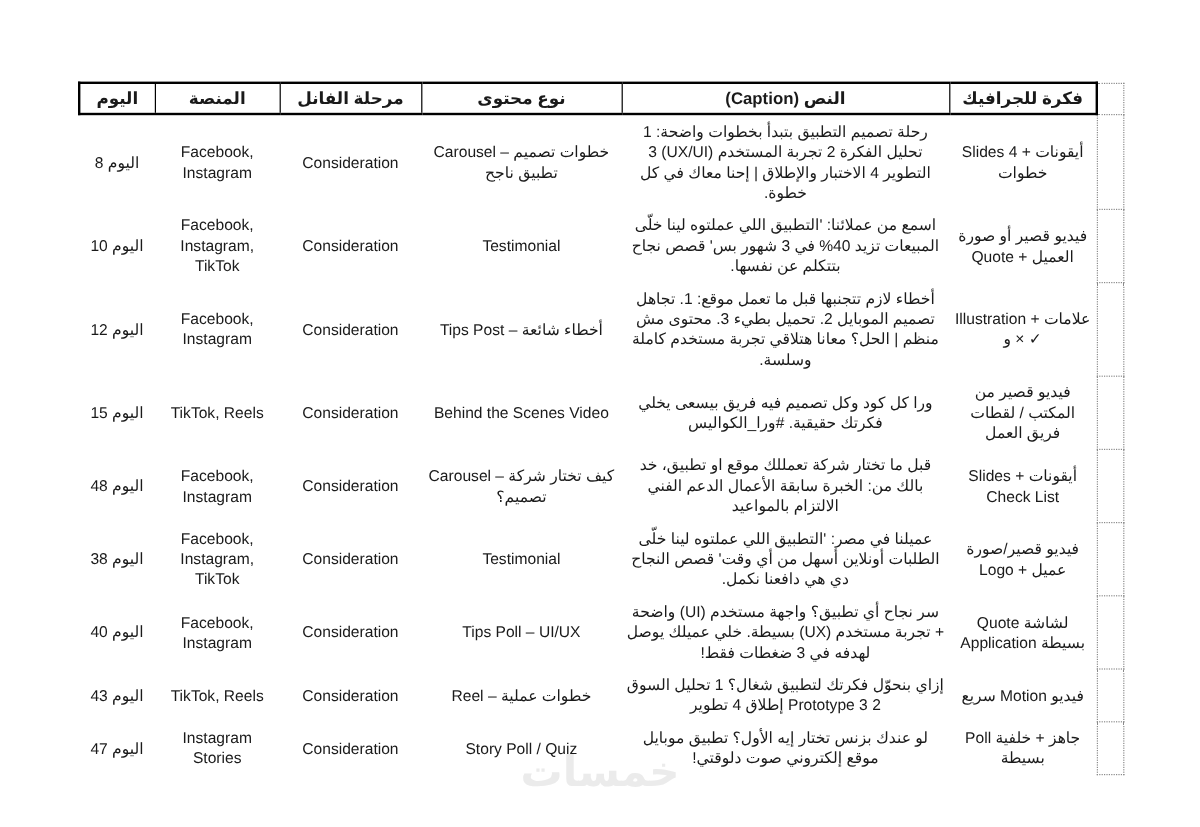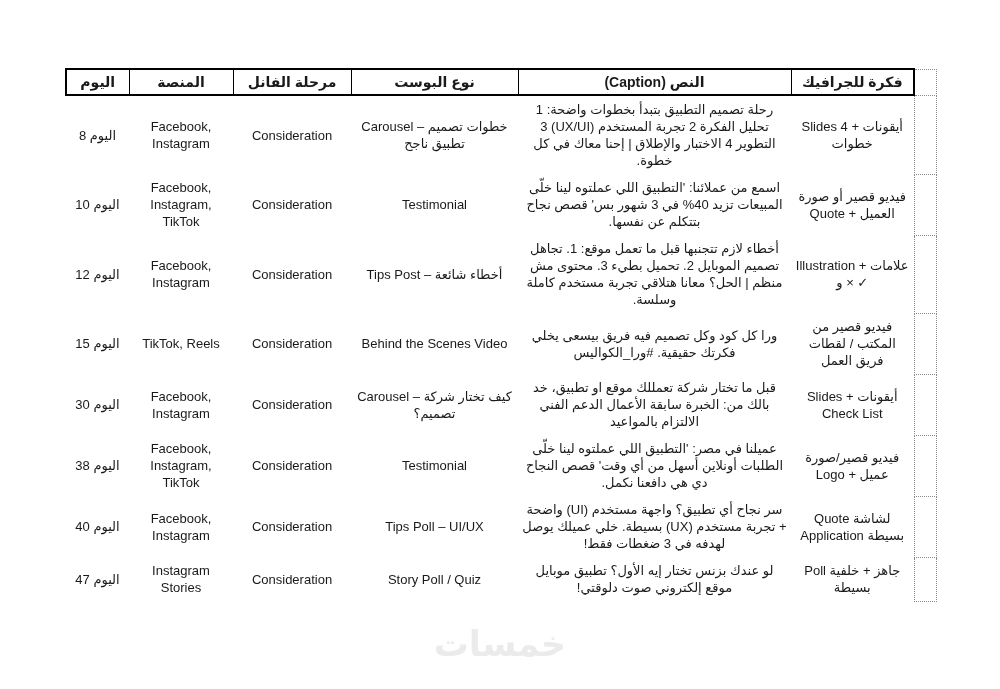--- a/index.html
+++ b/index.html
@@ -50,21 +50,21 @@
       <col class="c-post">
         <col class="c-caption">
         <col class="c-graphic">
         <col class="c-empty">
     </colgroup>
     <thead>
       <tr>
         <th dir="rtl">اليوم</th>
         <th dir="rtl">المنصة</th>
         <th dir="rtl">مرحلة الفانل</th>
-        <th dir="rtl">نوع البوست</th>
+        <th dir="rtl">نوع محتوى</th>
         <th dir="rtl">النص (Caption)</th>
         <th dir="rtl" class="last-solid">فكرة للجرافيك</th>
         <th class="dotted"></th>
       </tr>
     </thead>
     <tbody id="table-body">
         <tr>
           <td class="cell-day" dir="rtl">اليوم 8</td>
           <td class="cell-platform" dir="ltr">Facebook, Instagram</td>
           <td class="cell-stage" dir="ltr">Consideration</td>
@@ -94,21 +94,21 @@
         <tr>
           <td class="cell-day" dir="rtl">اليوم 15</td>
           <td class="cell-platform" dir="ltr">TikTok, Reels</td>
           <td class="cell-stage" dir="ltr">Consideration</td>
           <td class="cell-post" dir="auto">Behind the Scenes Video</td>
           <td class="cell-caption" dir="rtl">ورا كل كود وكل تصميم فيه فريق بيسعى يخلي فكرتك حقيقية. #ورا_الكواليس</td>
           <td class="cell-graphic" dir="auto">فيديو قصير من المكتب / لقطات فريق العمل</td>
           <td class="dotted"></td>
         </tr>
         <tr>
-          <td class="cell-day" dir="rtl">اليوم 30</td>
+          <td class="cell-day" dir="rtl">اليوم 48</td>
           <td class="cell-platform" dir="ltr">Facebook, Instagram</td>
           <td class="cell-stage" dir="ltr">Consideration</td>
           <td class="cell-post" dir="auto">Carousel – كيف تختار شركة تصميم؟</td>
           <td class="cell-caption" dir="rtl">قبل ما تختار شركة تعمللك موقع او تطبيق، خد بالك من: الخبرة سابقة الأعمال الدعم الفني الالتزام بالمواعيد</td>
           <td class="cell-graphic" dir="auto">Slides + أيقونات Check List</td>
           <td class="dotted"></td>
         </tr>
         <tr>
           <td class="cell-day" dir="rtl">اليوم 38</td>
           <td class="cell-platform" dir="ltr">Facebook, Instagram, TikTok</td>
@@ -121,20 +121,29 @@
         <tr>
           <td class="cell-day" dir="rtl">اليوم 40</td>
           <td class="cell-platform" dir="ltr">Facebook, Instagram</td>
           <td class="cell-stage" dir="ltr">Consideration</td>
           <td class="cell-post" dir="auto">Tips Poll – UI/UX</td>
           <td class="cell-caption" dir="rtl">سر نجاح أي تطبيق؟ واجهة مستخدم (UI) واضحة + تجربة مستخدم (UX) بسيطة. خلي عميلك يوصل لهدفه في 3 ضغطات فقط!</td>
           <td class="cell-graphic" dir="auto">Quote لشاشة Application بسيطة</td>
           <td class="dotted"></td>
         </tr>
         <tr>
+          <td class="cell-day" dir="rtl">اليوم 43</td>
+          <td class="cell-platform" dir="ltr">TikTok, Reels</td>
+          <td class="cell-stage" dir="ltr">Consideration</td>
+          <td class="cell-post" dir="auto">Reel – خطوات عملية</td>
+          <td class="cell-caption" dir="rtl">إزاي بنحوّل فكرتك لتطبيق شغال؟ 1 تحليل السوق 2 Prototype 3 إطلاق 4 تطوير</td>
+          <td class="cell-graphic" dir="auto">فيديو Motion سريع</td>
+          <td class="dotted"></td>
+        </tr>
+        <tr>
           <td class="cell-day" dir="rtl">اليوم 47</td>
           <td class="cell-platform" dir="ltr">Instagram Stories</td>
           <td class="cell-stage" dir="ltr">Consideration</td>
           <td class="cell-post" dir="auto">Story Poll / Quiz</td>
           <td class="cell-caption" dir="rtl">لو عندك بزنس تختار إيه الأول؟ تطبيق موبايل موقع إلكتروني صوت دلوقتي!</td>
           <td class="cell-graphic" dir="auto">Poll جاهز + خلفية بسيطة</td>
           <td class="dotted"></td>
         </tr>
       </tbody>
   </table>

